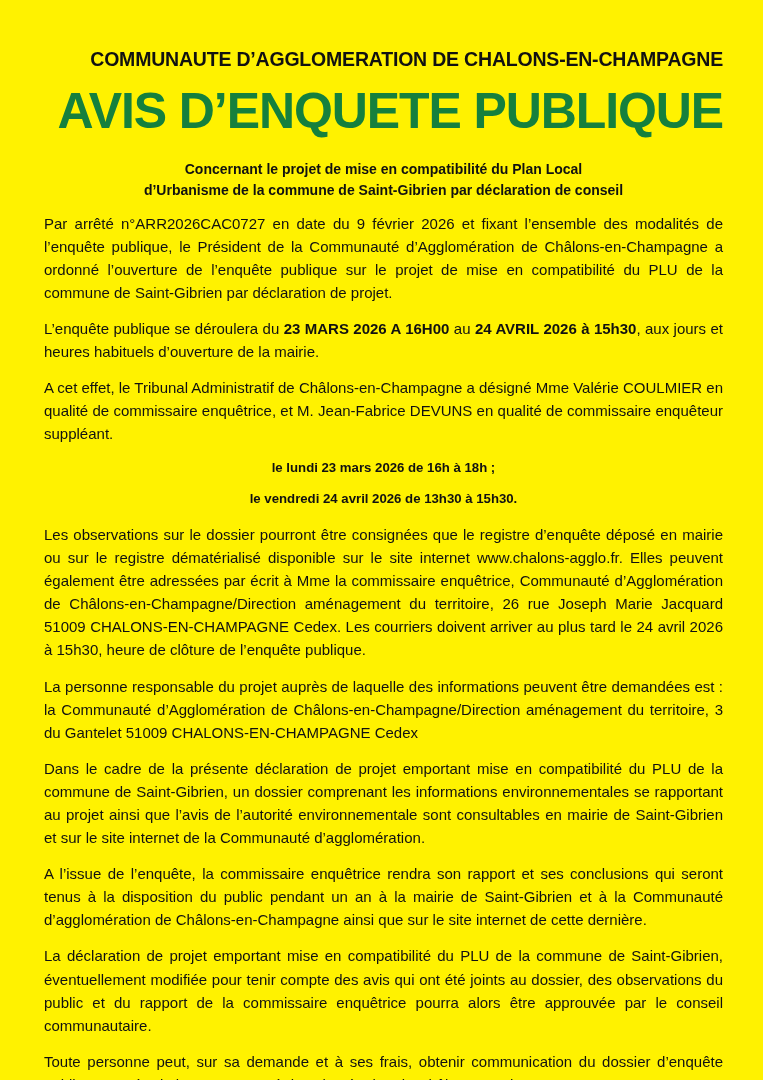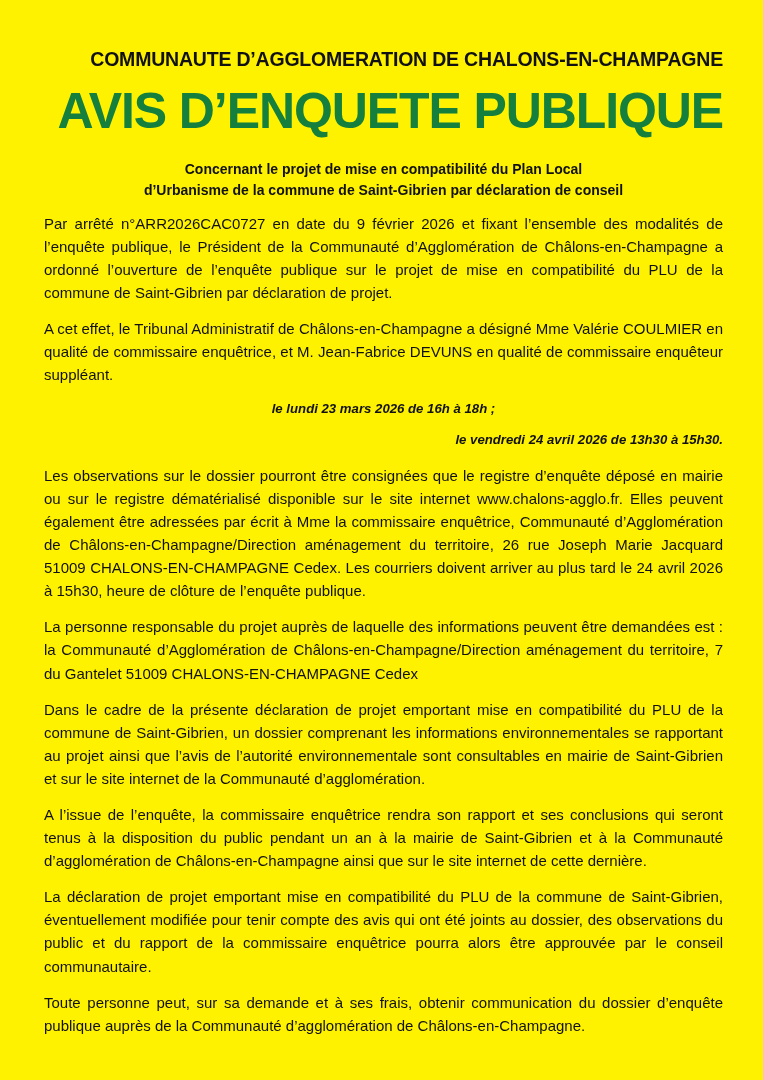--- a/index.html
+++ b/index.html
@@ -57,33 +57,31 @@
   p.body-par {
     font-size: 15px;
     line-height: 1.54;
     text-align: justify;
     text-justify: inter-word;
     margin: 8px 0 13px 0;
     color: #111;
   }
   .perm-block {
     margin: 6px 0 14px 0;
-    font-style: italic;
   }
   .perm-line {
     text-align: center;
     font-size: 13.2px;
     font-weight: 700;
     line-height: 1.5;
     margin: 0 0 11px 0;
     color: #111;
   }
   .perm-line:last-child {
     margin-bottom: 0;
-    text-align: right;
   }
   b, strong {
     font-weight: 700;
   }
 </style>
 </head>
 <body style="background: rgb(255, 242, 0); color: rgb(17, 17, 17);">
 
 <div class="page" style="background: rgb(255, 242, 0);">
 
@@ -91,33 +89,36 @@
 
   <h1 class="main-title">AVIS D’ENQUETE PUBLIQUE</h1>
 
   <div class="subtitle">
     <span class="sub-line">Concernant le projet de mise en compatibilité du Plan Local</span>
     <span class="sub-line">d’Urbanisme de la commune de Saint-Gibrien par déclaration de conseil</span>
   </div>
 
   <p class="body-par">Par arrêté n°ARR2026CAC0727 en date du 9 février 2026 et fixant l’ensemble des modalités de l’enquête publique, le Président de la Communauté d’Agglomération de Châlons-en-Champagne a ordonné l’ouverture de l’enquête publique sur le projet de mise en compatibilité du PLU de la commune de Saint-Gibrien par déclaration de projet.</p>
 
+  <p class="body-par">
+    <span>L’enquête publique se déroulera du </span><b>23 MARS 2026 A 16H00</b><span> au </span><b>24 AVRIL 2026 à 15h30</b><span>, aux jours et heures habituels d’ouverture de la mairie.</span>
+  </p>
 
   <p class="body-par">A cet effet, le Tribunal Administratif de Châlons-en-Champagne a désigné Mme Valérie COULMIER en qualité de commissaire enquêtrice, et M. Jean-Fabrice DEVUNS en qualité de commissaire enquêteur suppléant.</p>
 
 
   <div class="perm-block">
     <div class="perm-line">le lundi 23 mars 2026 de 16h à 18h ;</div>
     <div class="perm-line">le vendredi 24 avril 2026 de 13h30 à 15h30.</div>
   </div>
 
 
   <p class="body-par">Les observations sur le dossier pourront être consignées que le registre d’enquête déposé en mairie ou sur le registre dématérialisé disponible sur le site internet www.chalons-agglo.fr. Elles peuvent également être adressées par écrit à Mme la commissaire enquêtrice, Communauté d’Agglomération de Châlons-en-Champagne/Direction aménagement du territoire, 26 rue Joseph Marie Jacquard 51009 CHALONS-EN-CHAMPAGNE Cedex. Les courriers doivent arriver au plus tard le 24 avril 2026 à 15h30, heure de clôture de l’enquête publique.</p>
 
-  <p class="body-par">La personne responsable du projet auprès de laquelle des informations peuvent être demandées est : la Communauté d’Agglomération de Châlons-en-Champagne/Direction aménagement du territoire, 7 du Gantelet 51009 CHALONS-EN-CHAMPAGNE Cedex</p>
+  <p class="body-par">La personne responsable du projet auprès de laquelle des informations peuvent être demandées est : la Communauté d’Agglomération de Châlons-en-Champagne/Direction aménagement du territoire, 3 du Gantelet 51009 CHALONS-EN-CHAMPAGNE Cedex</p>
 
   <p class="body-par">Dans le cadre de la présente déclaration de projet emportant mise en compatibilité du PLU de la commune de Saint-Gibrien, un dossier comprenant les informations environnementales se rapportant au projet ainsi que l’avis de l’autorité environnementale sont consultables en mairie de Saint-Gibrien et sur le site internet de la Communauté d’agglomération.</p>
 
   <p class="body-par">A l’issue de l’enquête, la commissaire enquêtrice rendra son rapport et ses conclusions qui seront tenus à la disposition du public pendant un an à la mairie de Saint-Gibrien et à la Communauté d’agglomération de Châlons-en-Champagne ainsi que sur le site internet de cette dernière.</p>
 
   <p class="body-par">La déclaration de projet emportant mise en compatibilité du PLU de la commune de Saint-Gibrien, éventuellement modifiée pour tenir compte des avis qui ont été joints au dossier, des observations du public et du rapport de la commissaire enquêtrice pourra alors être approuvée par le conseil communautaire.</p>
 
   <p class="body-par">Toute personne peut, sur sa demande et à ses frais, obtenir communication du dossier d’enquête publique auprès de la Communauté d’agglomération de Châlons-en-Champagne.</p>
 
 </div>

